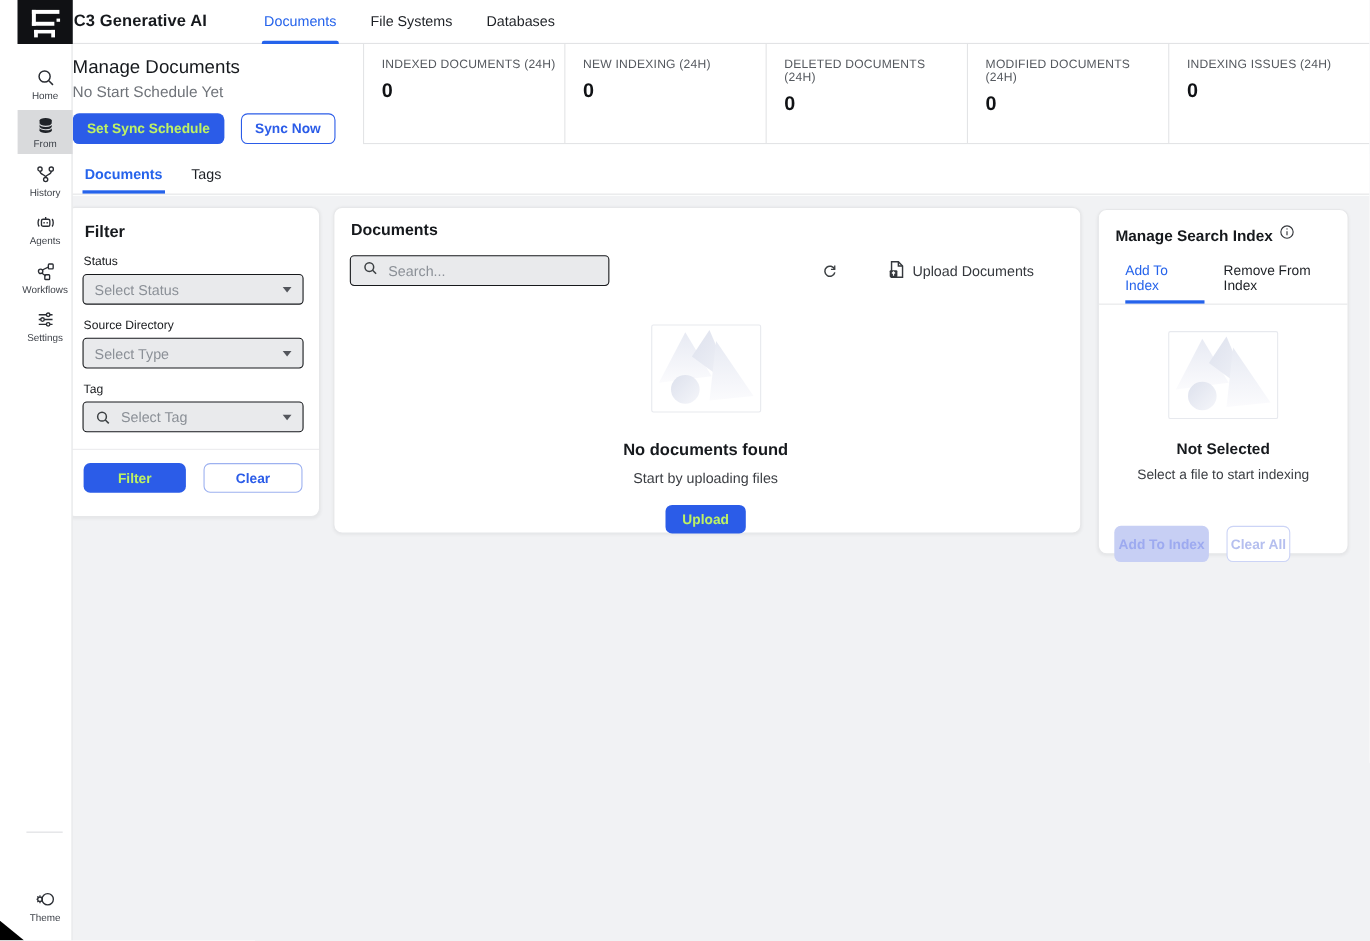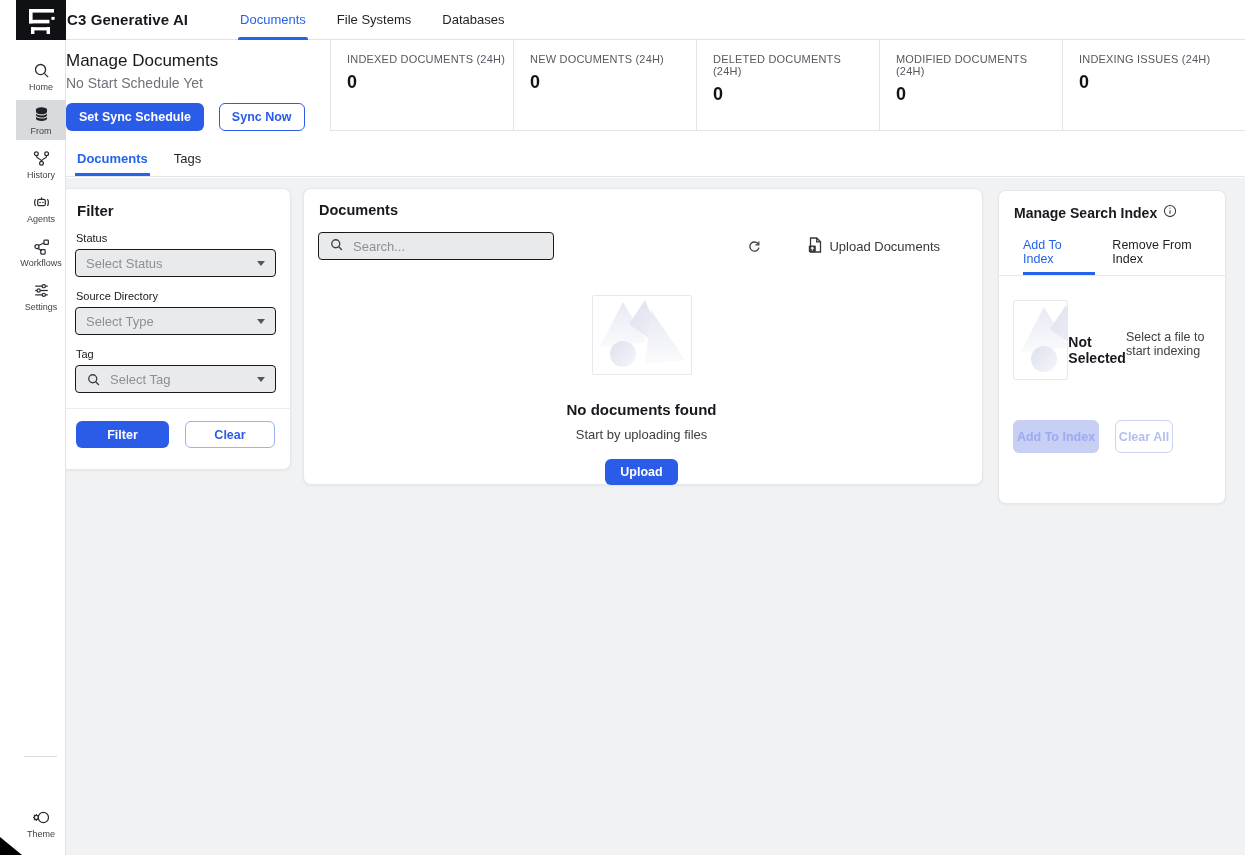--- a/index.html
+++ b/index.html
@@ -30,21 +30,21 @@
   .topnav-item.active::after { content:""; position:absolute; left:0; right:0; bottom:0; height:3px;
                  background:#2563eb; border-radius:2px 2px 0 0; }
 
   
   .header-left { position:absolute; left:66px; top:51px; }
   .page-title { font-size:17px; font-weight:normal; color:#16191d; }
   .page-subtitle { font-size:14px; color:#6f7379; margin-top:4px; }
   .header-btns { display:flex; gap:15px; margin-top:12px; }
   .btn { border:none; border-radius:6px; font-family:inherit; font-size:12.5px; font-weight:600;
          cursor:pointer; display:inline-flex; align-items:center; justify-content:center; }
-  .btn-primary { background:#2b5ce8; color:#ffffff; padding:7px 13px;text-align:right; }
+  .btn-primary { background:#2b5ce8; color:#bef264; padding:7px 13px;text-align:right; }
   .btn-outline { background:#fff; color:#2b5ce8; border:1px solid #2b5ce8; padding:6px 12px; }
 
   .stats { position:absolute; left:330px; top:40px; right:0; height:91px; display:flex;
            border-bottom:1px solid #e3e4e6; background:#fff; }
   .stat-col { flex:1; border-left:1px solid #e3e4e6; padding:13px 8px 0 16px; }
   .stat-label { font-size:11px; color:#55595f; letter-spacing:0.2px; }
   .stat-value { font-size:18px; font-weight:600; color:#101215; margin-top:7px; }
 
   
   .subtabs { position:absolute; left:50px; top:140px; right:0; height:37px; background:#fff;
@@ -94,21 +94,21 @@
   .upload-btn { margin-top:17px; padding:6px 15px; }
 
   
   .index-card { left:948px; top:12px; width:228px; height:314px; padding:13px 14px 0 14px; }
   .index-title-row { display:flex; align-items:center; gap:6px; margin-left:1px; }
   .index-title { font-size:14px; font-weight:bold; }
   .index-tabs { display:flex; gap:17px; margin:16px -14px 0 -14px; padding-left:24px;
                 border-bottom:1px solid #e6e7e9; }
   .index-tab { font-size:12.5px; font-weight:500; color:#1d2025; padding-bottom:9px; cursor:pointer; }
   .index-tab.active { color:#2563eb; border-bottom:3px solid #2563eb; padding-bottom:6px; }
-  .index-empty { display:flex; align-items:center; margin-top:24px; }
+  .index-empty { display:flex; flex-direction:column; align-items:center; margin-top:24px; }
   .index-empty-title { font-size:14px; font-weight:600; margin-top:19px; }
   .index-empty-sub { font-size:12.5px; color:#3b3e43; margin-top:8px; }
   .index-actions { display:flex; gap:16px; margin-top:40px; padding-left:0; }
   .btn-disabled-primary { background:#c7cff4; color:#9daaf0; width:86px; height:33px; cursor:default; }
   .btn-disabled-outline { background:#fff; color:#b5bfef; border:1px solid #ccd4f6; width:58px; height:33px; cursor:default; }
 
   .cursor-artifact { position:absolute; left:0; bottom:0; z-index:50; }
 </style>
 </head>
 <body>
@@ -247,21 +247,21 @@
     <button class="btn btn-outline">Sync Now</button>
   </div>
 </section>
 
 <section class="stats">
   <div class="stat-col">
     <div class="stat-label">INDEXED DOCUMENTS (24H)</div>
     <div class="stat-value">0</div>
   </div>
   <div class="stat-col">
-    <div class="stat-label">NEW DOCUMENTS (24H)</div>
+    <div class="stat-label">NEW INDEXING (24H)</div>
     <div class="stat-value">0</div>
   </div>
   <div class="stat-col">
     <div class="stat-label">DELETED DOCUMENTS (24H)</div>
     <div class="stat-value">0</div>
   </div>
   <div class="stat-col">
     <div class="stat-label">MODIFIED DOCUMENTS (24H)</div>
     <div class="stat-value">0</div>
   </div>

